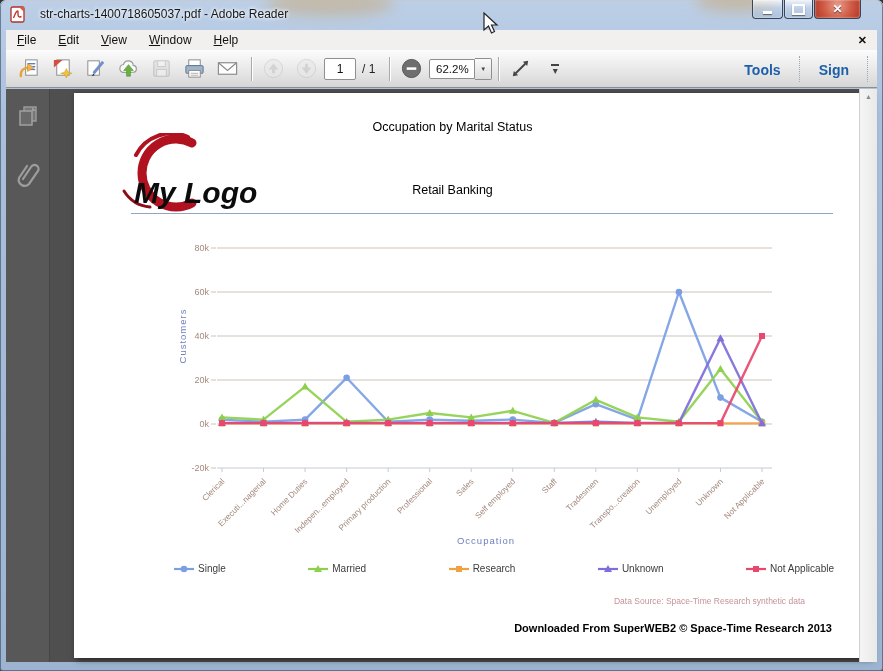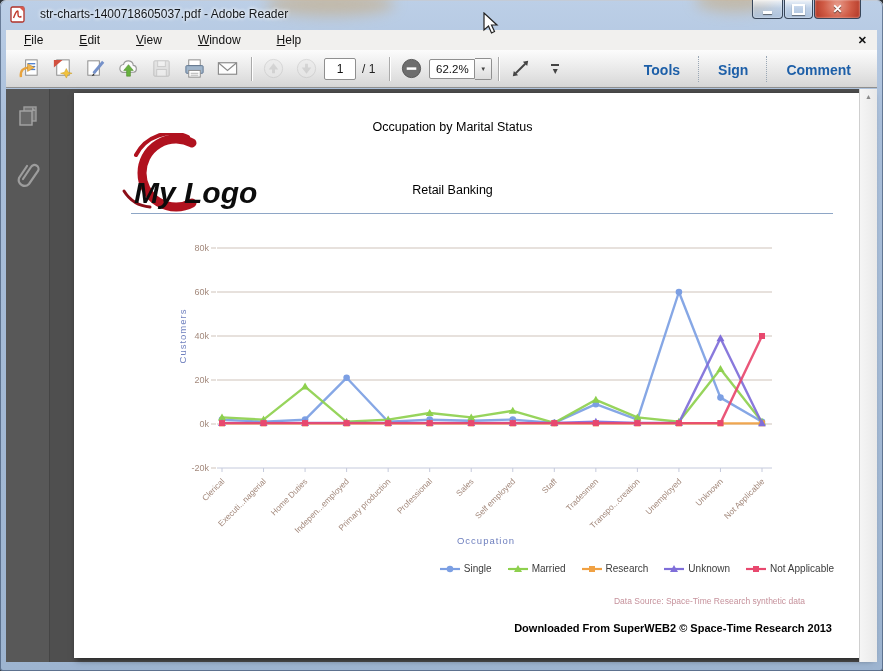--- a/index.html
+++ b/index.html
@@ -20,21 +20,21 @@
            box-shadow:inset 0 0 2px rgba(255,255,255,.8);cursor:default;}
   .win-btn+.win-btn{margin-left:1px;}
   #btn-min{width:29px;} #btn-max{width:27px;}
   #btn-close{width:45px;background:radial-gradient(circle at 50% 30%,#e89c8c,#cf5a44 55%,#b03525);}
   .glyph-bar{width:9px;height:3px;background:#fff;box-shadow:0 1px 1px rgba(0,0,0,.5);margin-top:6px;}
   .glyph-box{width:9px;height:7px;border:2px solid #fff;box-shadow:0 1px 1px rgba(0,0,0,.4);}
   #btn-close span{font-size:12px;font-weight:bold;text-shadow:0 1px 1px rgba(0,0,0,.6);}
   
   #menubar{position:absolute;top:30px;left:6px;right:6px;height:20px;background:#f1f0ee;
            border-bottom:1px solid #d9d8d6;display:flex;align-items:center;font-size:12px;color:#111;}
-  .menu-item{padding:2px 18px;cursor:default;}
+  .menu-item{padding:2px 11px;cursor:default;}
   .menu-item u{text-decoration:underline;}
   #menu-close{margin-left:auto;margin-right:10px;font-size:11px;font-weight:bold;color:#111;cursor:default;}
   
   #toolbar{position:absolute;top:50px;left:6px;right:6px;height:38px;
            background:linear-gradient(180deg,#fcfcfc,#e6e6e6 60%,#d6d6d6);
            border-bottom:1px solid #8f8f8f;display:flex;align-items:center;padding:0 8px;box-sizing:border-box;}
   .tb-btn{width:30px;height:28px;display:flex;align-items:center;justify-content:center;border-radius:3px;margin-right:3px;}
   .tb-btn svg{width:23px;height:23px;}
   .tb-btn.disabled{opacity:.5;}
   .tb-sep{width:1px;height:24px;background:#aaa;box-shadow:1px 0 0 #fff;margin:0 6px;}
@@ -61,21 +61,21 @@
              background:linear-gradient(90deg,#f5f5f5,#e9e9e9);border-left:1px solid #cfcfcf;}
   #scroll-up{position:absolute;top:4px;left:0;right:0;text-align:center;font-size:7px;color:#8a8a8a;}
   
   #pdfpage{position:absolute;left:24px;top:4px;width:797px;height:565px;background:#fff;
            box-shadow:2px 2px 6px rgba(0,0,0,.55);}
   #doc-title{position:absolute;top:27px;left:0;right:40px;text-align:center;font-size:12.5px;color:#000;}
   #doc-subtitle{position:absolute;top:90px;left:0;right:40px;text-align:center;font-size:12.5px;color:#000;}
   #logo{position:absolute;left:30px;top:40px;}
   #doc-rule{position:absolute;top:120px;left:57px;width:702px;height:1px;background:#8ea6c6;}
   #chart-svg{position:absolute;left:100px;top:140px;}
-  #legend{position:absolute;left:100px;top:470px;width:660px;display:flex;justify-content:flex-end;gap:16px;
+  #legend{position:absolute;left:100px;top:470px;width:660px;display:flex;justify-content:space-between;gap:16px;
           font-size:10px;color:#3c3c3c;align-items:center;}
   .legend-item{display:flex;align-items:center;gap:4px;}
   #data-source{position:absolute;right:66px;top:503px;font-size:8.5px;color:#c6929c;}
   #doc-footer{position:absolute;right:39px;top:529px;font-size:11px;font-weight:bold;color:#000;margin-left:44px;}
   
   #cursor{position:absolute;left:483px;top:12px;z-index:50;}
 </style>
 </head>
 <body>
 
@@ -205,21 +205,20 @@
     </div>
     <div id="overflow-btn" class="tb-btn">
       <i></i>
       <span>▾</span>
     </div>
     <div id="tb-right">
       <span class="tb-link">Tools</span>
       <div class="tb-dotsep"></div>
       <span class="tb-link">Sign</span>
       <div class="tb-dotsep"></div>
-      <span class="tb-link">Comment</span>
     </div>
   </div>
 
   <div id="content">
     <div id="sidebar">
       <div class="sb-btn">
         <svg width="24" height="24" viewBox="0 0 24 24">
           <rect x="8" y="3" width="12" height="14" fill="#777" stroke="#9d9d9d" stroke-width="1.4"></rect>
           <polygon points="16,3 20,7 16,7" fill="#9d9d9d"></polygon>
           <rect x="4" y="7" width="12" height="14" fill="#6a6a6a" stroke="#a5a5a5" stroke-width="1.4"></rect>

